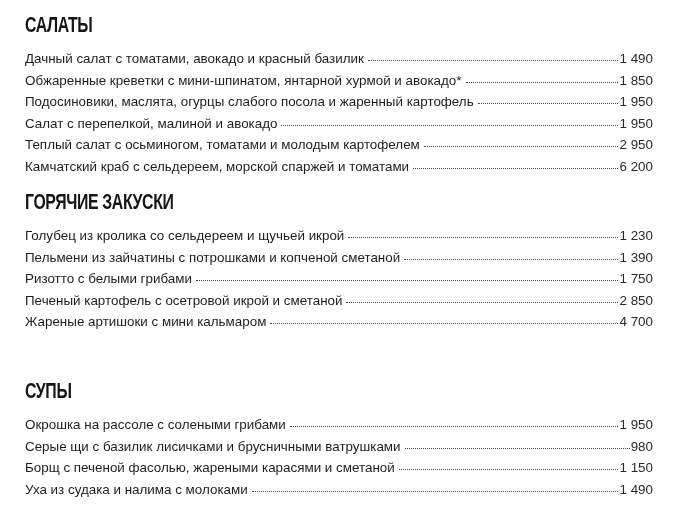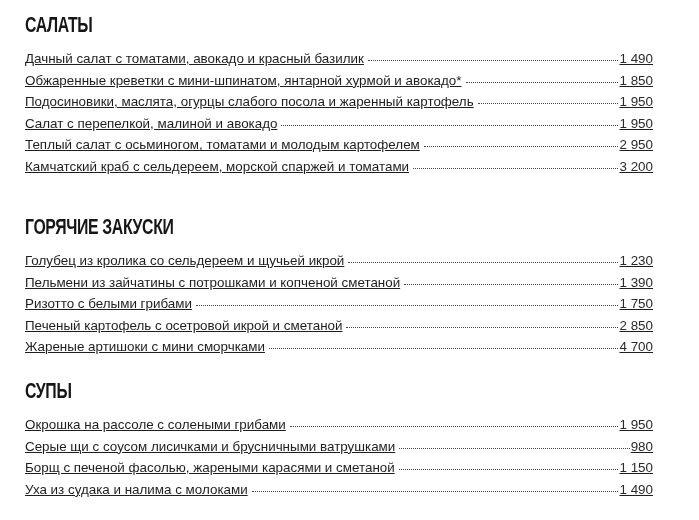--- a/index.html
+++ b/index.html
@@ -3,21 +3,21 @@
 <meta charset="utf-8">
 <style>
   html, body { margin:0; padding:0; background:#ffffff; }
   body { width:699px; height:520px; overflow:hidden; position:relative;
          font-family:"Liberation Sans", sans-serif; color:#1e1e1e; }
   .menu { position:absolute; left:25px; top:0; width:628px; }
   .section { position:absolute; left:0; width:628px; }
   .section-title { font-family:"Liberation Sans", sans-serif; font-weight:bold;
       font-size:22px; letter-spacing:-0.5px; transform:scaleX(0.72); transform-origin:left top;
       color:#161616; height:26px; line-height:26px; white-space:nowrap; }
-  .items { margin-top:10px;text-decoration:underline; }
+  .items { margin-top:10px; }
   .item { display:flex; align-items:baseline; height:21.6px; font-size:13.4px; line-height:21.6px; white-space:nowrap; }
   .item .name { flex:0 0 auto; padding-right:4px; }
   .item .dots { flex:1 1 auto; border-bottom:1px dotted #444; height:0; margin-bottom:3px; transform:translateY(-2px); }
   .item .price { flex:0 0 auto; padding-left:1px; color:#2a2a2a; }
 </style>
 </head>
 <body>
 
 <div class="menu">
 
@@ -45,26 +45,26 @@
           <span class="price">1 950</span>
         </div>
       <div class="item">
           <span class="name">Теплый салат с осьминогом, томатами и молодым картофелем</span>
           <span class="dots"></span>
           <span class="price">2 950</span>
         </div>
       <div class="item">
           <span class="name">Камчатский краб с сельдереем, морской спаржей и томатами</span>
           <span class="dots"></span>
-          <span class="price">3 200</span>
+          <span class="price">6 200</span>
         </div>
     </div>
   </div>
 
-  <div class="section" style="top:214px">
+  <div class="section" style="top:189px">
     <div class="section-title">ГОРЯЧИЕ ЗАКУСКИ</div>
     <div class="items">
       <div class="item">
           <span class="name">Голубец из кролика со сельдереем и щучьей икрой</span>
           <span class="dots"></span>
           <span class="price">1 230</span>
         </div>
       <div class="item">
           <span class="name">Пельмени из зайчатины с потрошками и копченой сметаной</span>
           <span class="dots"></span>
@@ -74,37 +74,37 @@
           <span class="name">Ризотто с белыми грибами</span>
           <span class="dots"></span>
           <span class="price">1 750</span>
         </div>
       <div class="item">
           <span class="name">Печеный картофель с осетровой икрой и сметаной</span>
           <span class="dots"></span>
           <span class="price">2 850</span>
         </div>
       <div class="item">
-          <span class="name">Жареные артишоки с мини сморчками</span>
+          <span class="name">Жареные артишоки с мини кальмаром</span>
           <span class="dots"></span>
           <span class="price">4 700</span>
         </div>
     </div>
   </div>
 
   <div class="section" style="top:378px">
     <div class="section-title">СУПЫ</div>
     <div class="items">
       <div class="item">
           <span class="name">Окрошка на рассоле с солеными грибами</span>
           <span class="dots"></span>
           <span class="price">1 950</span>
         </div>
       <div class="item">
-          <span class="name">Серые щи с соусом лисичками и брусничными ватрушками</span>
+          <span class="name">Серые щи с базилик лисичками и брусничными ватрушками</span>
           <span class="dots"></span>
           <span class="price">980</span>
         </div>
       <div class="item">
           <span class="name">Борщ с печеной фасолью, жареными карасями и сметаной</span>
           <span class="dots"></span>
           <span class="price">1 150</span>
         </div>
       <div class="item">
           <span class="name">Уха из судака и налима с молоками</span>

